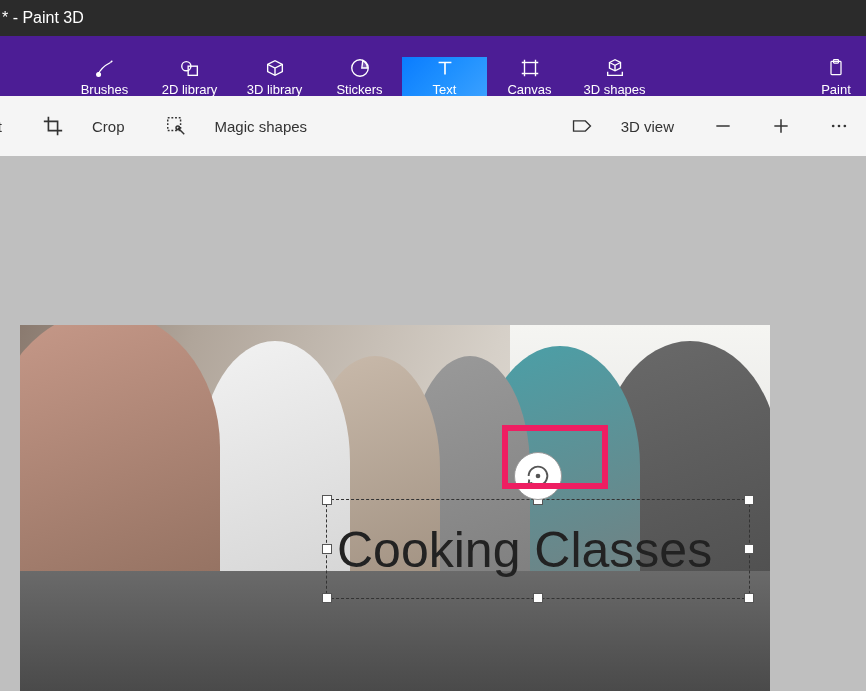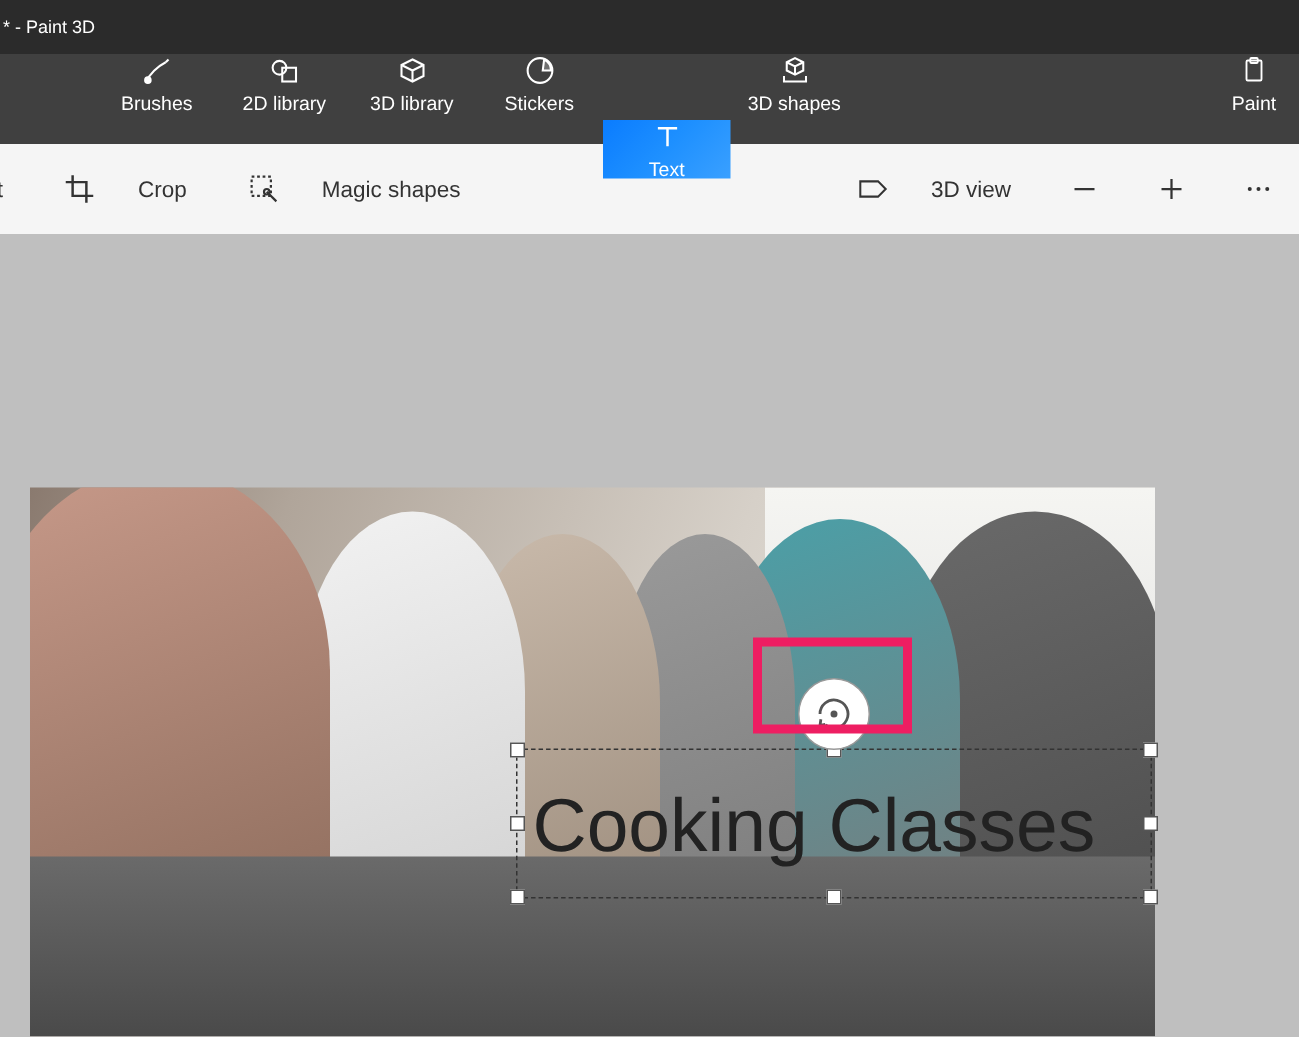--- a/index.html
+++ b/index.html
@@ -9,27 +9,27 @@
     background: #bfbfbf;
     overflow: hidden;
     position: relative;
   }
   .title-bar {
     height: 36px;
     background: #2b2b2b;
     color: #fff;
     display: flex; align-items: center;
     padding-left: 2px;
-    font-size: 12px;
+    font-size: 16px;
   }
   .ribbon {
     height: 60px;
-    background: #404040;
+    background: #4c1d95;
     display: flex;
-    align-items: flex-start;
+    align-items: flex-end;
   }
   .ribbon-tool {
     width: 85px;
     color: #fff;
     display: flex; flex-direction: column;
     align-items: center; justify-content: center;
     font-size: 13px;
     cursor: pointer;
   }
   .ribbon-tool.active {
@@ -93,21 +93,21 @@
   }
   .p1{left:-30px;width:230px;height:340px;background:linear-gradient(160deg,#c89a8a,#8a6a5a);}
   .p2{left:180px;width:150px;height:300px;background:linear-gradient(160deg,#f2f2f2,#d0d0d0);bottom:50px;}
   .p3{left:290px;width:130px;height:280px;background:linear-gradient(160deg,#c9baab,#9a8a7a);bottom:55px;}
   .p4{left:390px;width:120px;height:280px;background:linear-gradient(160deg,#9a9a9a,#7a7a7a);bottom:55px;}
   .p5{left:460px;width:160px;height:300px;background:linear-gradient(160deg,#4aa0a8,#7a7a7a);bottom:45px;}
   .p6{left:580px;width:180px;height:310px;background:linear-gradient(160deg,#6a6a6a,#4a4a4a);bottom:40px;}
 
   .text-box {
     position:absolute;
-    left: 344px; top: 343px;
+    left: 326px; top: 343px;
     width: 424px; height: 100px;
     border: 1.5px dashed #333;
   }
   .text-content {
     font-size: 50px;
     font-family: "Segoe UI", Arial, sans-serif;
     color: #222;
     line-height: 100px;
     padding-left: 10px;
     white-space: nowrap;
@@ -194,20 +194,29 @@
   <div class="ribbon-tool active">
     <span class="icon">
       <svg width="22" height="22" viewBox="0 0 24 24" fill="none" stroke="#fff" stroke-width="1.8">
           <path d="M5 6h14M12 6v13"></path>
         </svg>
     </span>
     <span class="label">Text</span>
   </div>
 
 
+  <div class="ribbon-tool">
+    <span class="icon">
+      <svg width="22" height="22" viewBox="0 0 24 24" fill="none" stroke="#fff" stroke-width="1.5">
+          <rect x="6" y="6" width="12" height="12"></rect>
+          <path d="M6 3v3M18 3v3M6 18v3M18 18v3M3 6h3M3 18h3M18 6h3M18 18h3"></path>
+        </svg>
+    </span>
+    <span class="label">Canvas</span>
+  </div>
 
   <div class="ribbon-tool">
     <span class="icon">
       <svg width="22" height="22" viewBox="0 0 24 24" fill="none" stroke="#fff" stroke-width="1.5">
           <path d="M6 6l6-3 6 3v6l-6 3-6-3z"></path>
           <path d="M6 6l6 3 6-3M12 9v6"></path>
           <path d="M4 16v4h16v-4"></path>
         </svg>
     </span>
     <span class="label">3D shapes</span>

